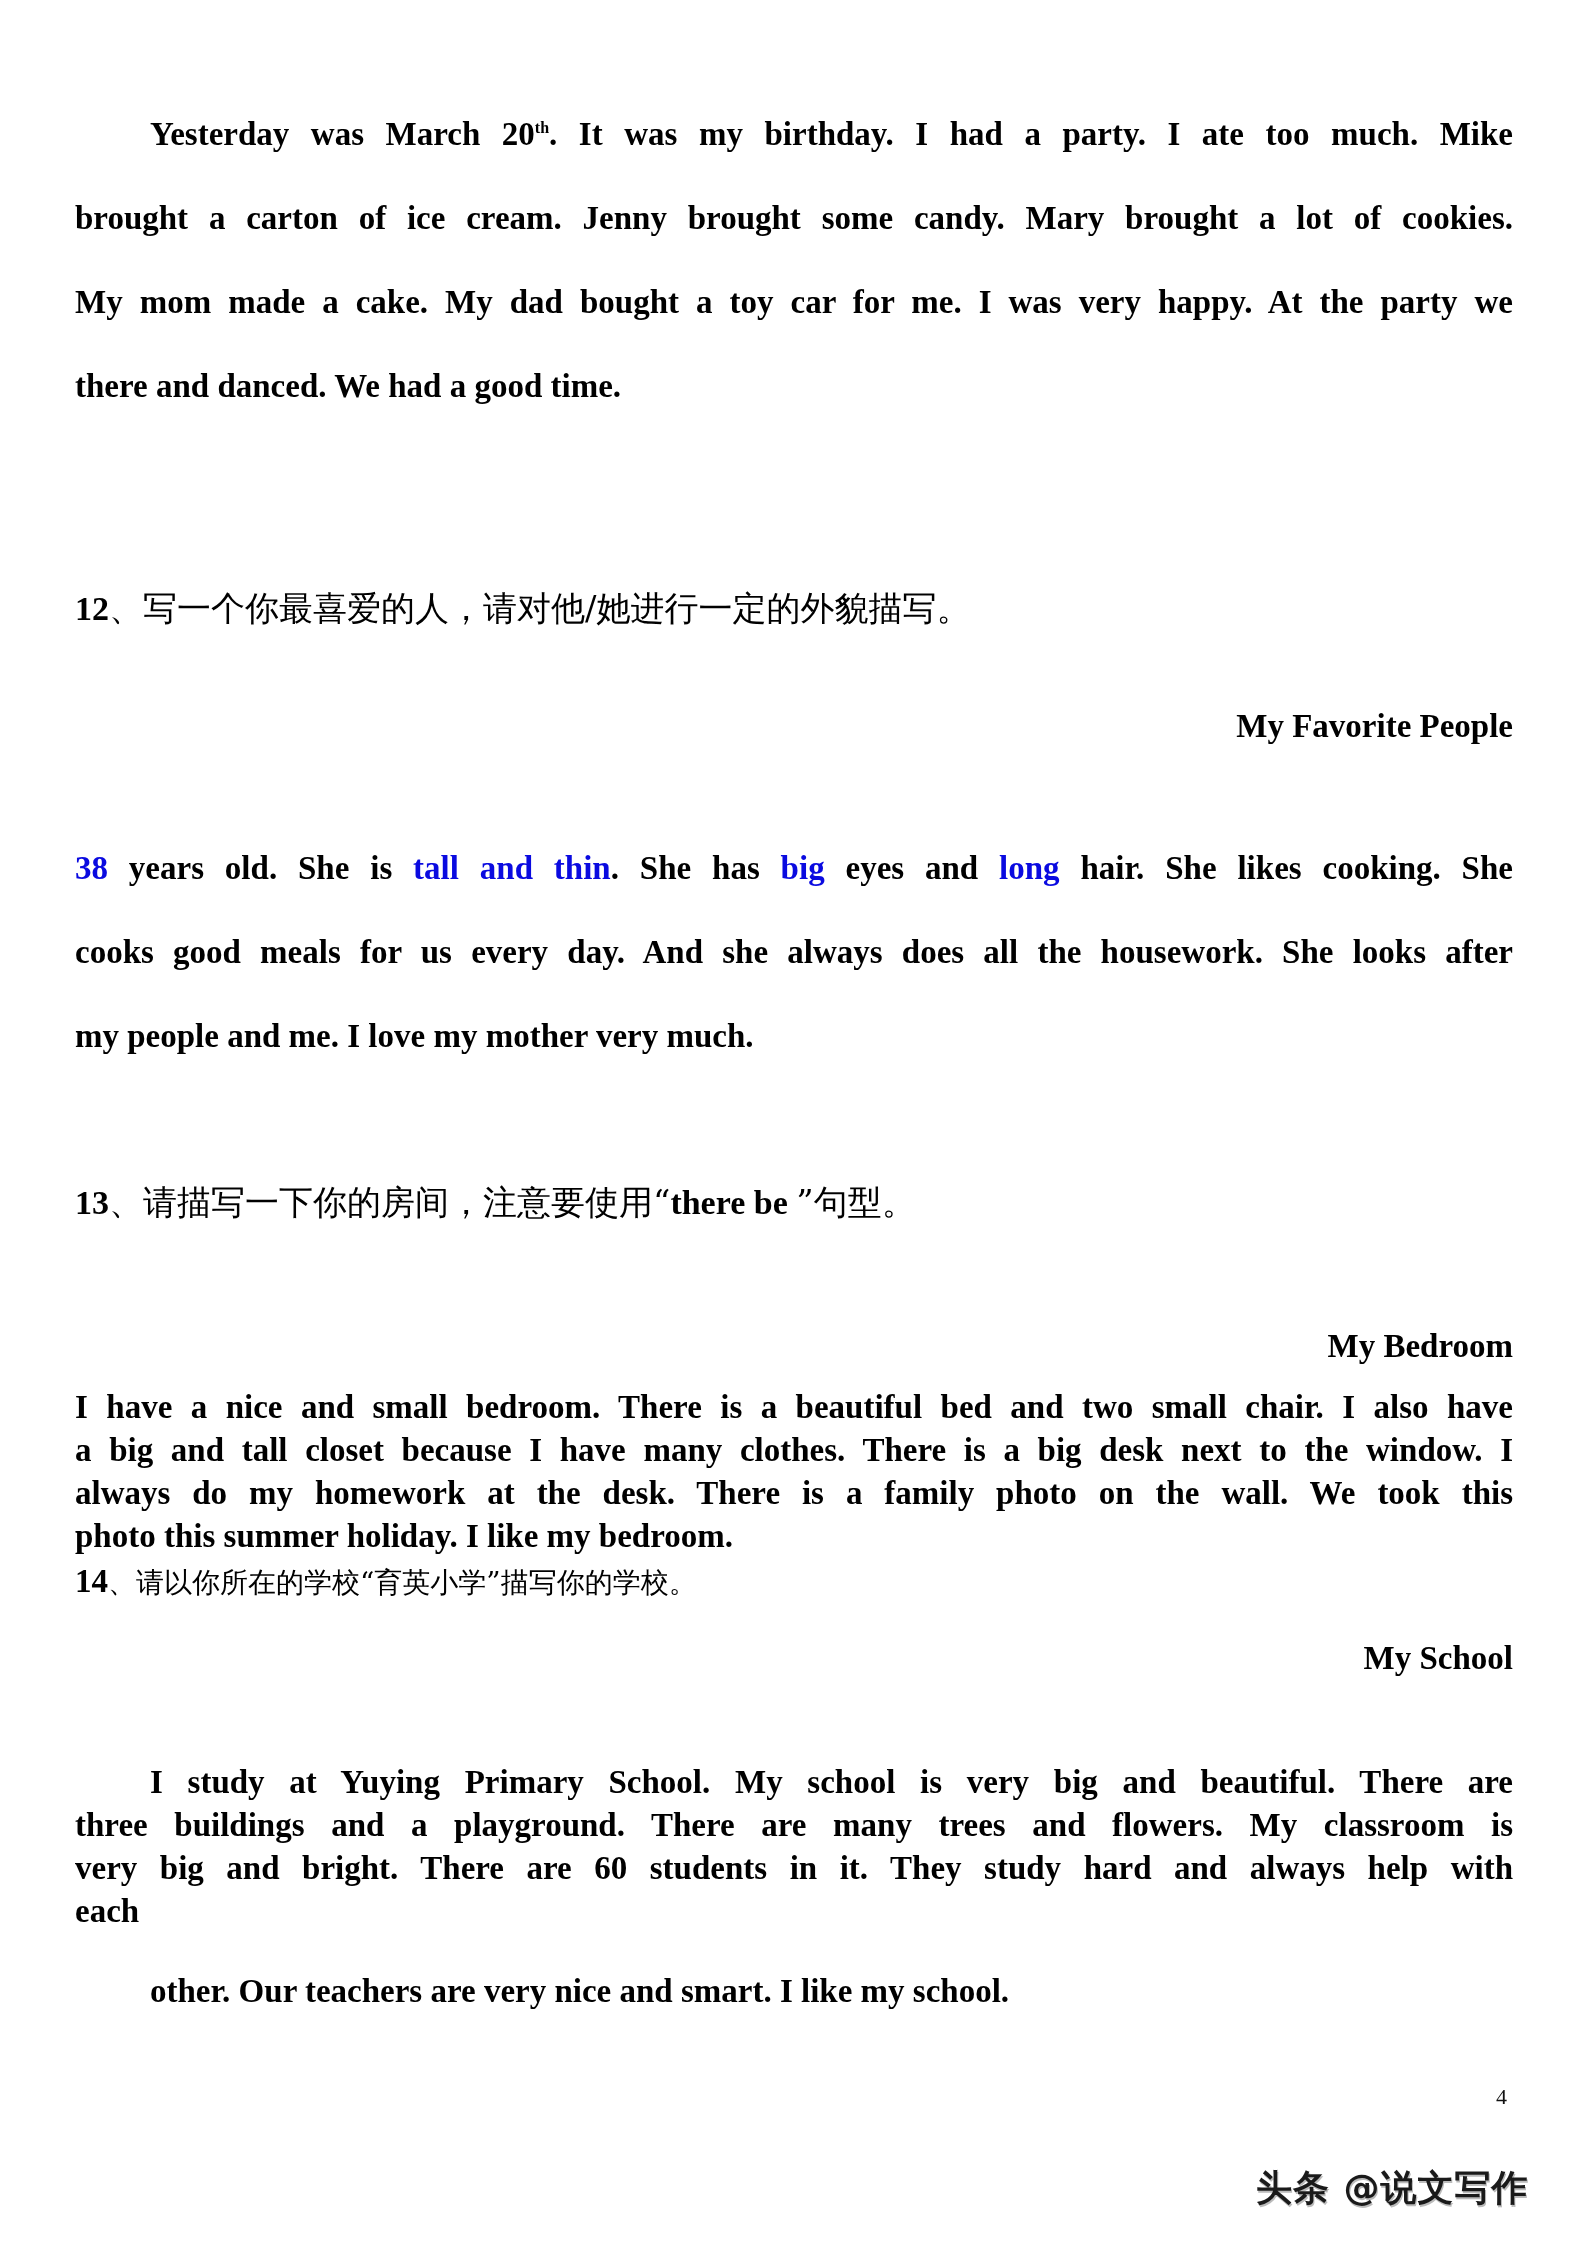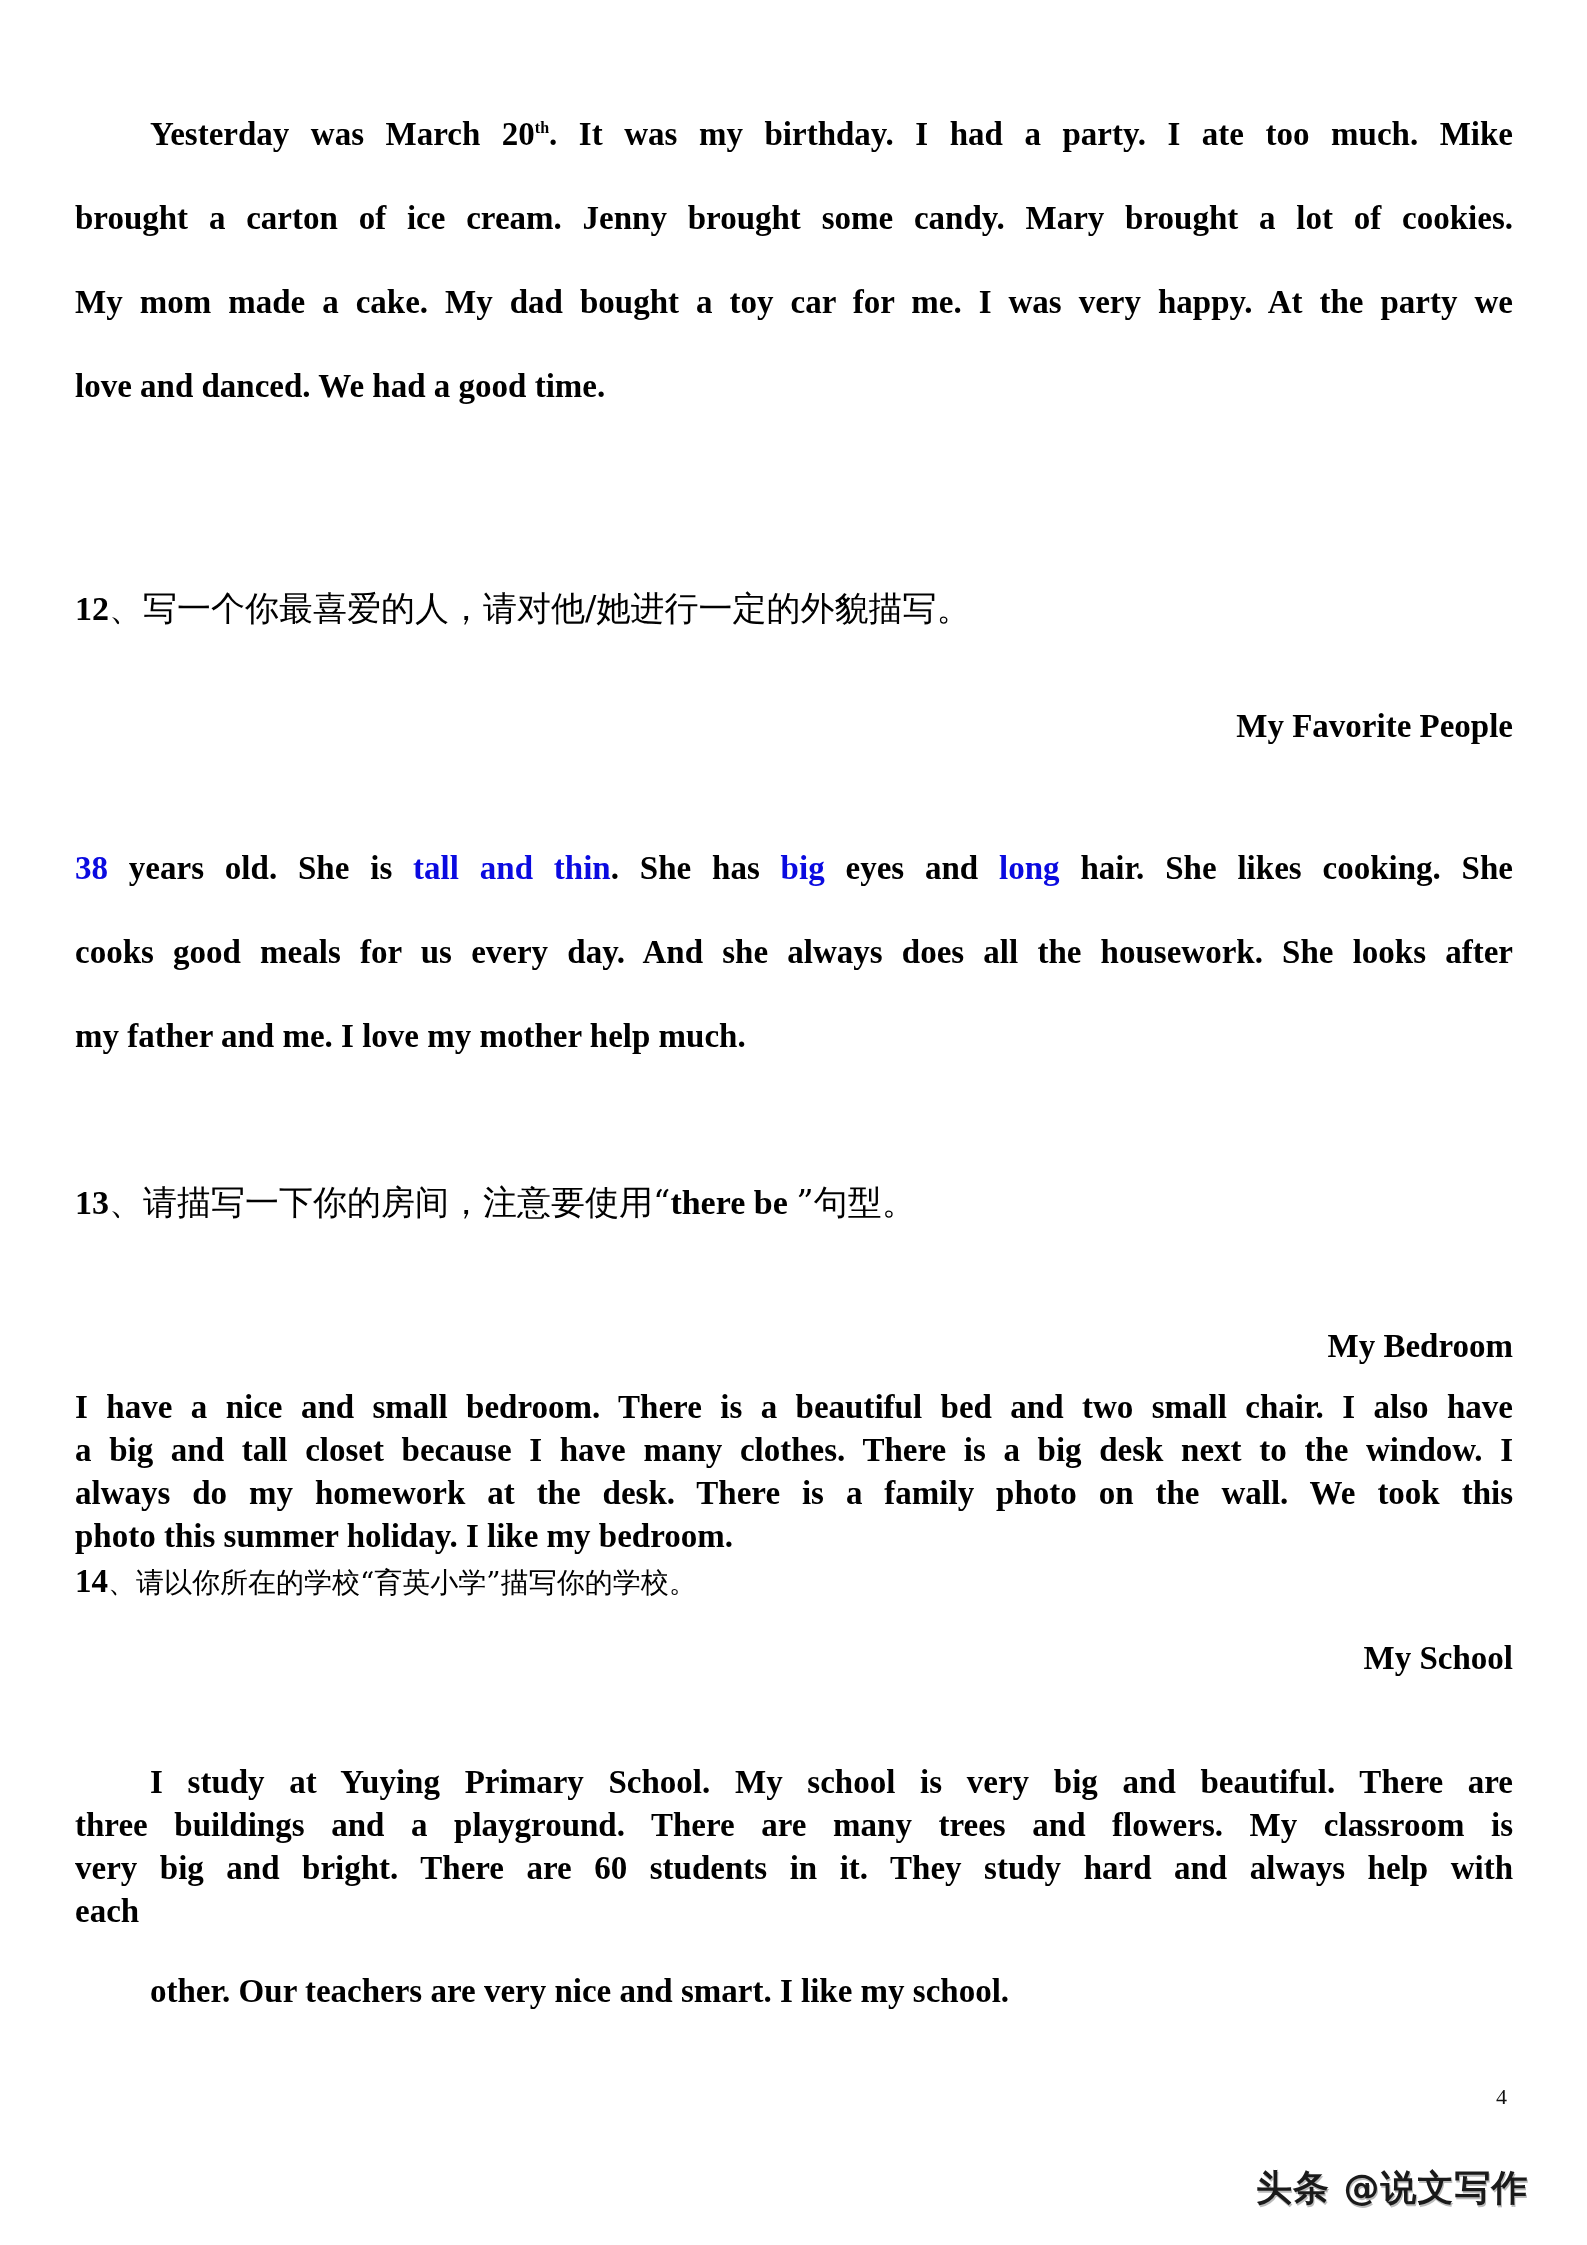--- a/index.html
+++ b/index.html
@@ -93,33 +93,33 @@
 </head>
 <body>
 
 <div class="page">
 
   <div class="block" style="top: 92px;">
     <p class="para loose">
       <span class="line indent"><span>Yesterday was March 20</span><sup class="ord">th</sup><span>. It was my birthday. I had a party. I ate too much. Mike</span></span>
       <span class="line">brought a carton of ice cream. Jenny brought some candy. Mary brought a lot of cookies.</span>
       <span class="line">My mom made a cake. My dad bought a toy car for me. I was very happy. At the party we</span>
-      <span class="line last">love and danced. We had a good time.</span>
+      <span class="line last">there and danced. We had a good time.</span>
     </p>
   </div>
 
   <div class="block" style="top: 586px;">
     <p class="question"><span class="num">12</span><span class="cjk">、</span><span class="cjk">写一个你最喜爱的人，请对他/她进行一定的外貌描写。</span></p>
   </div>
   <p class="title" style="top: 708px;">My Favorite People</p>
   <div class="block" style="top: 826px;">
     <p class="para loose">
       <span class="line"><span class="blue">38</span><span> years old. She is </span><span class="blue">tall and thin</span><span>. She has </span><span class="blue">big</span><span> eyes and </span><span class="blue">long</span><span> hair. She likes cooking. She</span></span>
       <span class="line">cooks good meals for us every day. And she always does all the housework. She looks after</span>
-      <span class="line last">my father and me. I love my mother help much.</span>
+      <span class="line last">my people and me. I love my mother very much.</span>
     </p>
   </div>
 
   <div class="block" style="top: 1180px;">
     <p class="question"><span class="num">13</span><span class="cjk">、</span><span class="cjk">请描写一下你的房间，注意要使用“</span><span class="en">there be </span><span class="cjk">”句型。</span></p>
   </div>
   <p class="title" style="top: 1328px;">My Bedroom</p>
   <div class="block" style="top: 1346px;">
     <p class="para dense">
       <span class="line">I have a nice and small bedroom. There is a beautiful bed and two small chair. I also have</span>

